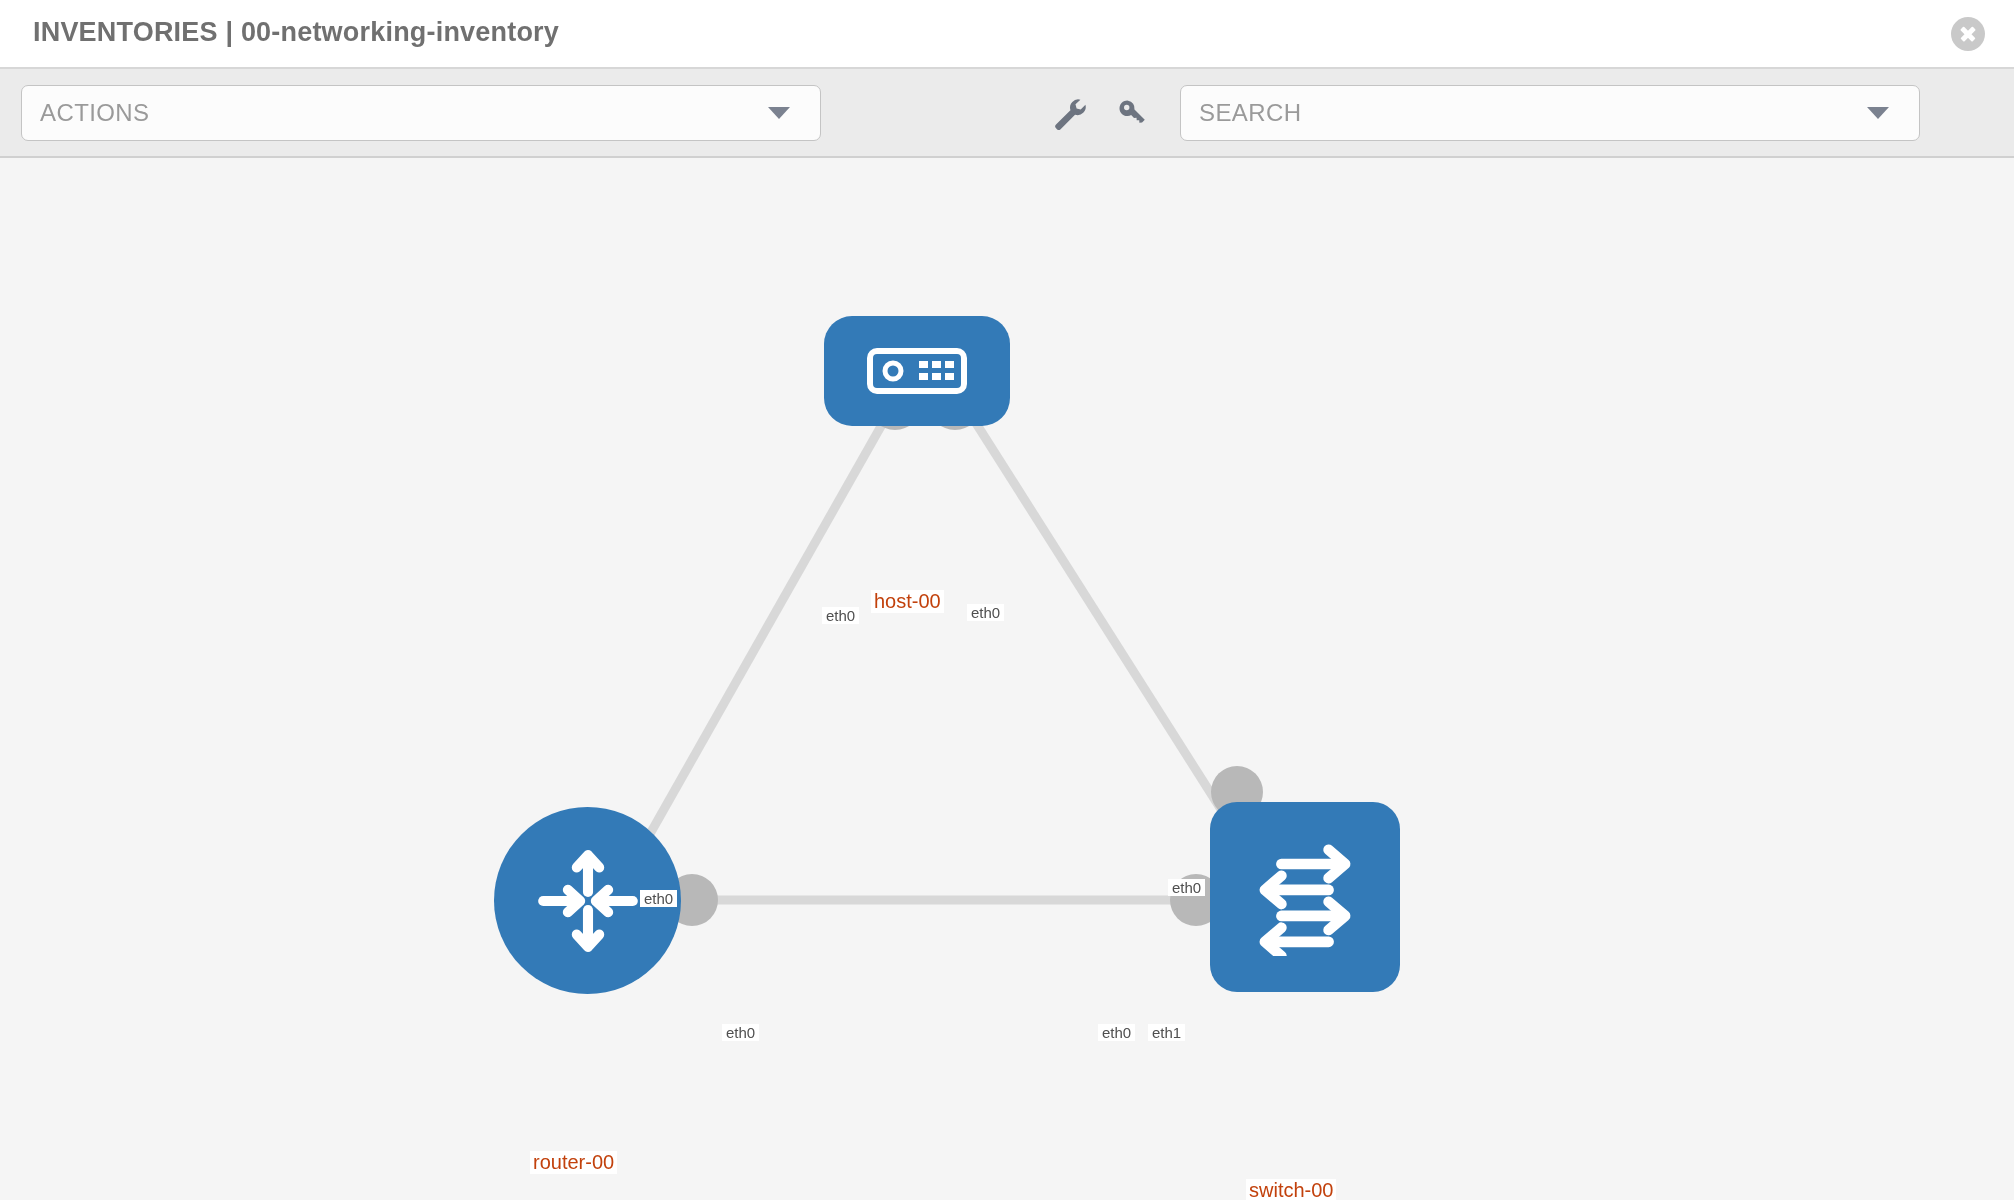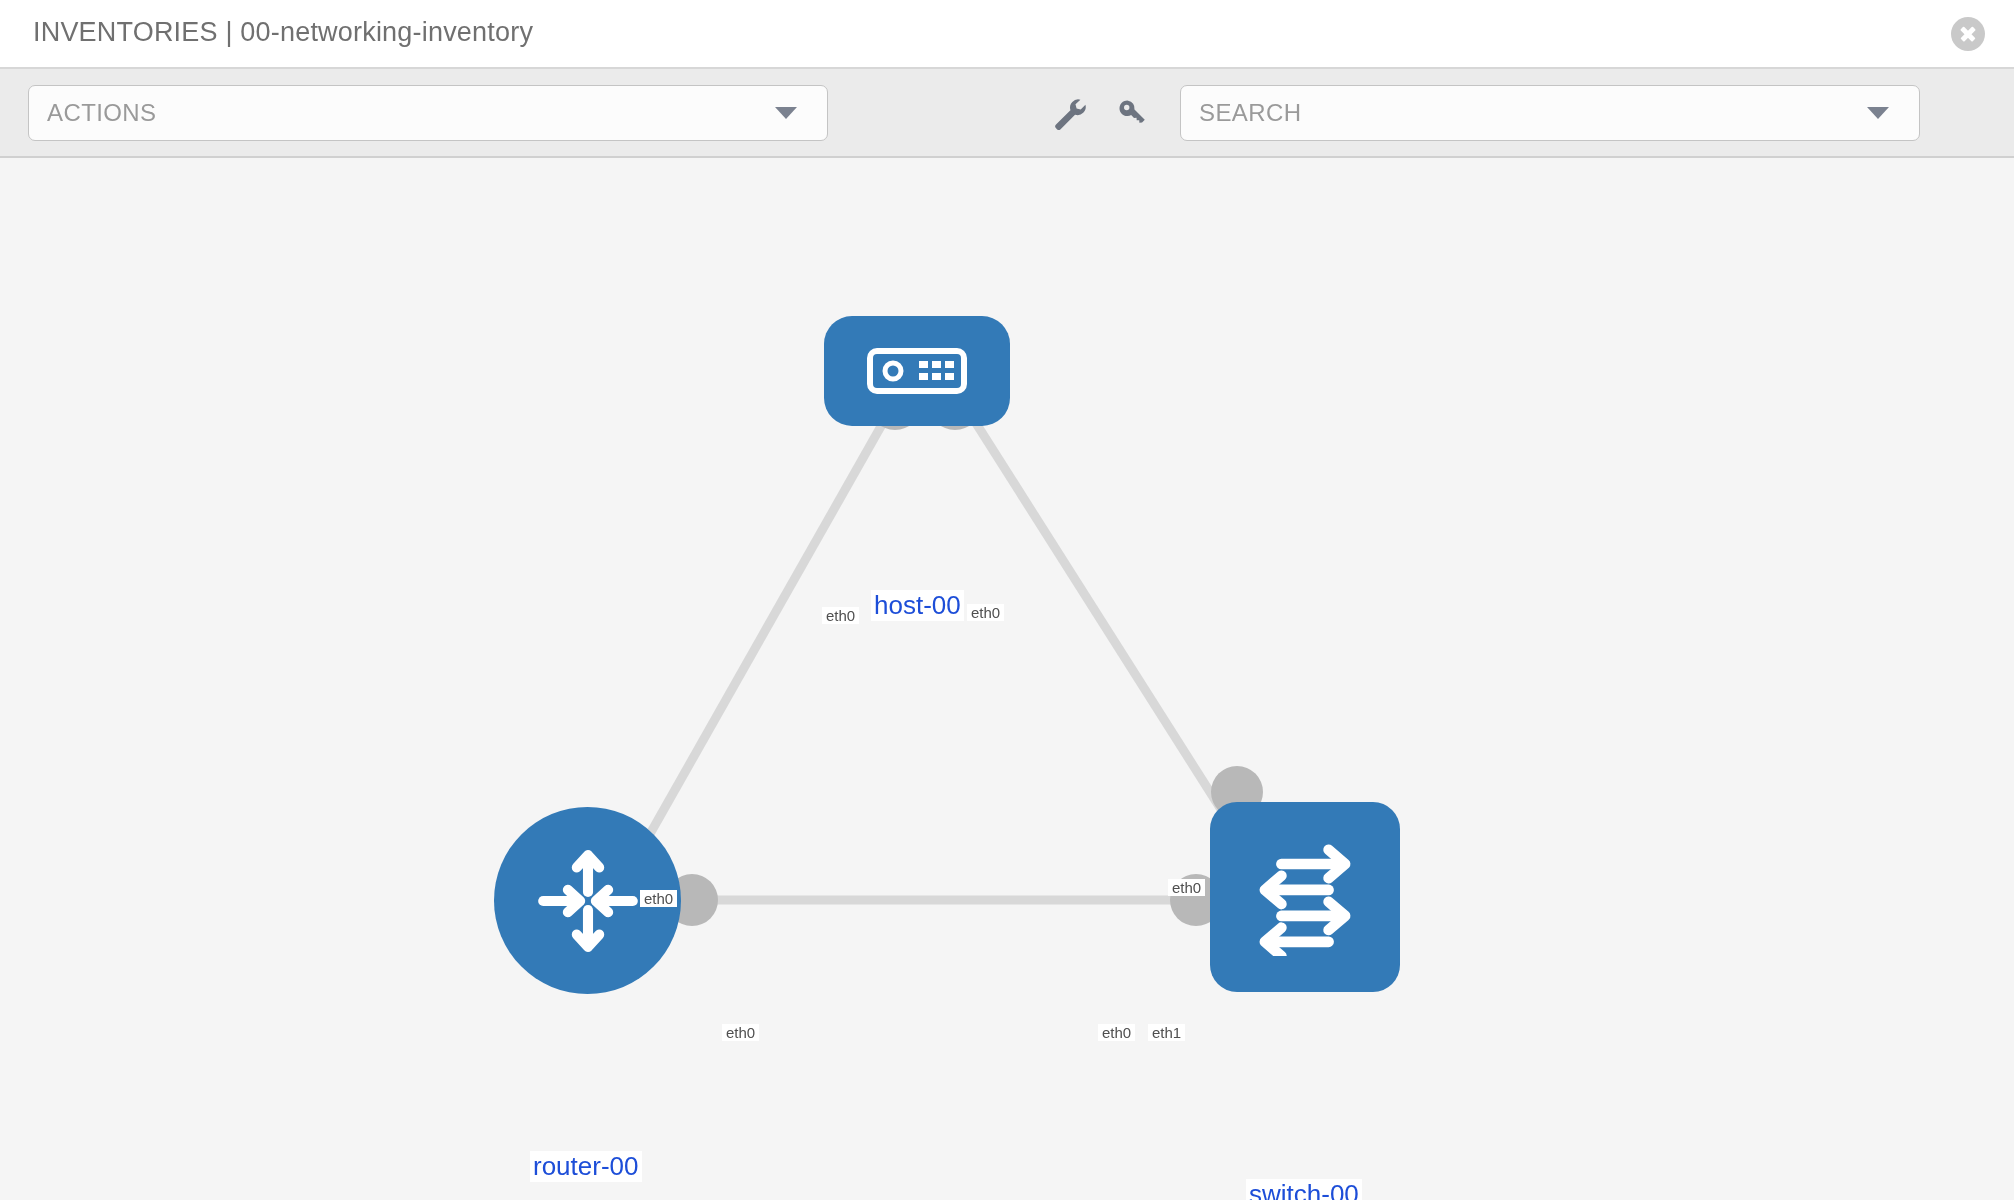--- a/index.html
+++ b/index.html
@@ -13,21 +13,21 @@
 
   
   .header {
     position: absolute; left: 0; top: 0;
     width: 2014px; height: 69px;
     background: #ffffff;
     border-bottom: 2px solid #d7d7d7;
   }
   .page-title {
     position: absolute; left: 33px; top: 17px;
-    font-size: 27px; font-weight: normal;
+    font-size: 27px; font-weight: bold;
     color: #707070; letter-spacing: 0.2px;
     white-space: nowrap;
   }
   .close-btn {
     position: absolute; right: 29px; top: 17px;
     width: 34px; height: 34px; border-radius: 50%;
     background: #c9c9c9; cursor: pointer;
   }
   .close-btn::before, .close-btn::after {
     content: ""; position: absolute;
@@ -50,21 +50,21 @@
     background: #fcfcfc;
     border: 1.6px solid #c4c4c4;
     border-radius: 7px;
     display: flex; align-items: center;
   }
   .control .ctext {
     font-size: 24px; color: #9a9a9a;
     padding-left: 18px; letter-spacing: 0.4px;
     white-space: nowrap; user-select: none;
   }
-  .actions-select { left: 28px; top: 16px; width: 800px; height: 56px; }
+  .actions-select { left: 21px; top: 16px; width: 800px; height: 56px; }
   .search-select  { left: 1180px; top: 16px; width: 740px; height: 56px; }
   .caret {
     position: absolute; right: 30px; top: 50%;
     transform: translateY(-50%);
     width: 0; height: 0;
     border-left: 11px solid transparent;
     border-right: 11px solid transparent;
     border-top: 12px solid #7b8290;
   }
   .tool-icon {
@@ -87,21 +87,21 @@
     background: #337ab7;
     display: flex; align-items: center; justify-content: center;
     cursor: pointer;
   }
   .node-host   { left: 824px; top: 158px; width: 186px; height: 110px; border-radius: 28px; }
   .node-router { left: 494px; top: 649px; width: 187px; height: 187px; border-radius: 50%; }
   .node-switch { left: 1210px; top: 644px; width: 190px; height: 190px; border-radius: 27px; }
 
   .node-label {
     position: absolute;
-    font-size: 26px; color: #1d4ed8;
+    font-size: 20px; color: #c2410c;
     background: #ffffff;
     white-space: nowrap;
     padding: 0 3px;
     user-select: none;
   }
   .label-host   { left: 871px; top: 432px; }
   .label-router { left: 530px; top: 993px; text-align: right; }
   .label-switch { left: 1246px; top: 993px; margin-top: 28px; }
 
   

